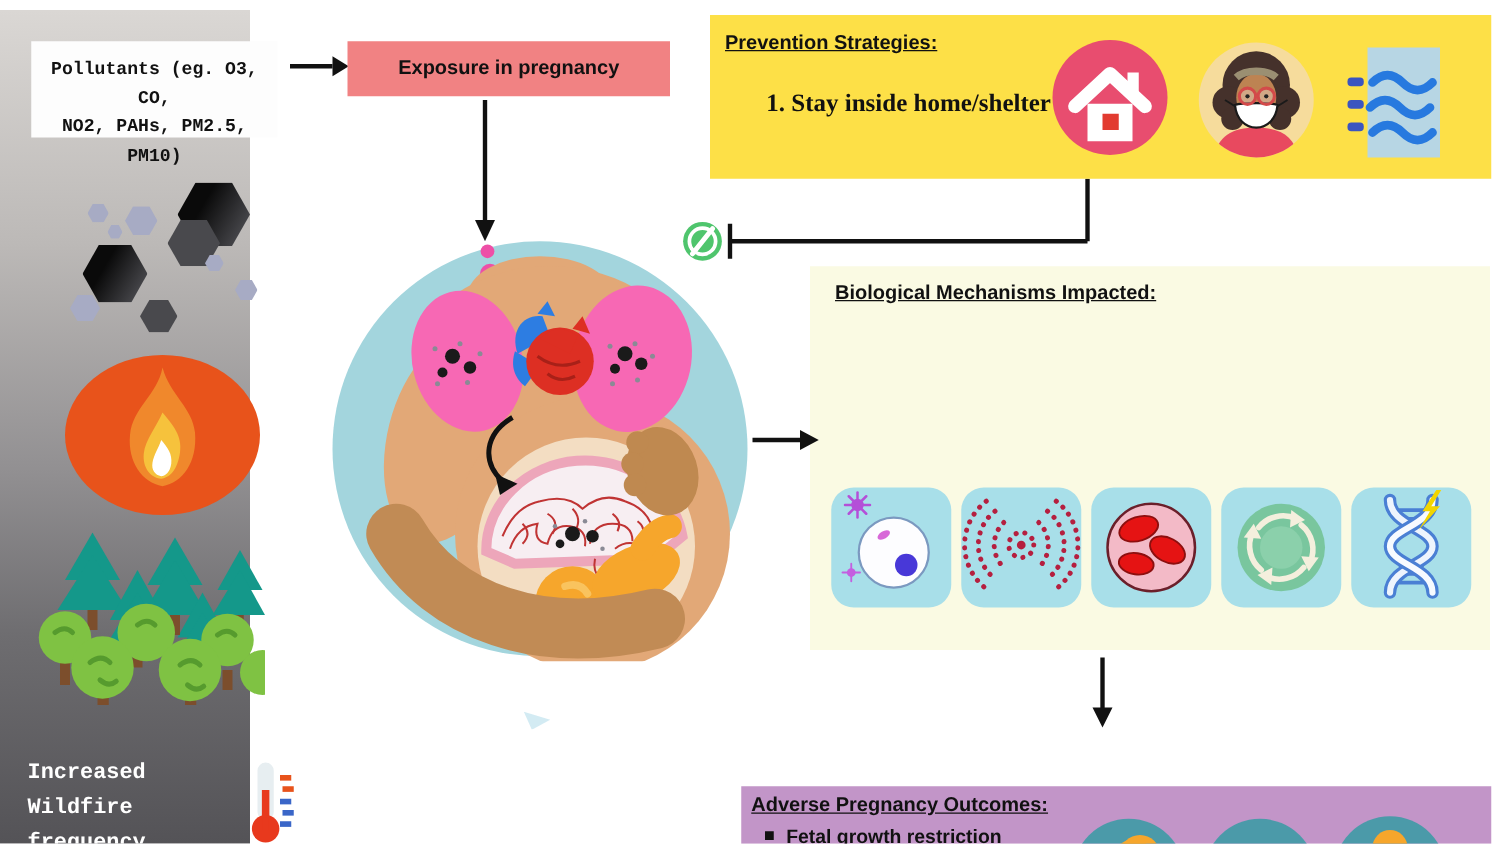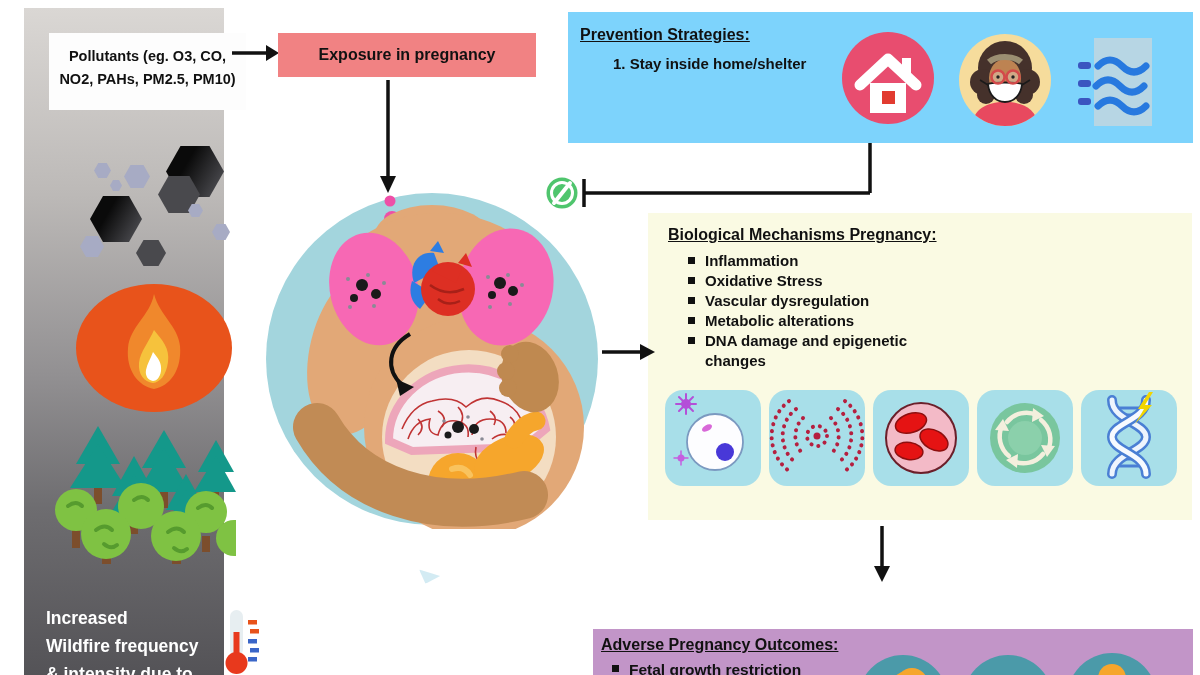--- a/index.html
+++ b/index.html
@@ -2,42 +2,42 @@
 <html><head>
 <meta charset="utf-8">
 <style>
   html,body{margin:0;padding:0;background:#fff;}
   .canvas{position:relative;width:1200px;height:675px;background:#fff;overflow:hidden;
           font-family:"Liberation Sans","DejaVu Sans",sans-serif;font-weight:700;color:#111;}
   .abs{position:absolute;}
   .preline{white-space:pre-line;}
 
   
-  .left-panel{left:24px;top:8px;width:200px;height:667px;
-    background:linear-gradient(180deg,#dad7d4 0%,#bcb9b7 28%,#929092 55%,#6e6d70 75%,#545357 100%);}
+  .left-panel{left:0;top:8px;width:200px;height:667px;
+    background:linear-gradient(180deg,#dad7d4 0%,#bcb9b7 28%,#929092 55%,#6e6d70 75%,#545357 100%);font-family:Liberation Mono, monospace;}
   .pollutants-box{left:25px;top:25px;width:197px;height:77px;background:#fdfdfd;
     font-size:14.5px;line-height:1.6;text-align:center;padding-top:12px;box-sizing:border-box;}
   .hex{position:absolute;clip-path:polygon(25% 0,75% 0,100% 50%,75% 100%,25% 100%,0 50%);}
   .hex.black{background:linear-gradient(120deg,#0a0a0a 35%,#515156 95%);}
   .hex.dark{background:#49494d;}
   .hex.peri{background:#a7abc4;}
   .wildfire-caption{left:22px;top:596px;width:180px;color:#fff;font-size:17.5px;line-height:28px;}
 
   
   .exposure-box{left:278px;top:33px;width:258px;height:44px;background:#f18283;
     display:flex;align-items:center;justify-content:center;font-size:16px;}
   .panel-title{font-size:16px;text-decoration:underline;}
-  .prevention-panel{left:568px;top:12px;width:625px;height:131px;background:#7dd3fc;}
+  .prevention-panel{left:568px;top:12px;width:625px;height:131px;background:#fde047;}
   .mechanisms-panel{left:648px;top:213px;width:544px;height:307px;background:#fafae3;}
   .outcomes-panel{left:593px;top:585px;width:600px;height:90px;background:#c295c8;margin-top:44px;}
 
   ul.blist{list-style:none;margin:0;padding:0;}
   ul.blist li{position:relative;padding-left:17px;}
   ul.blist li::before{content:"";position:absolute;left:0;top:6px;width:7px;height:7px;background:#111;}
-  .prev-list{left:28px;top:38px;font-size:15px;line-height:27px;}
+  .prev-list{left:28px;top:58px;font-size:20px;line-height:27px;font-family:Liberation Serif, serif;}
   .prev-list li{padding-left:0;}
   .prev-list li::before{display:none;}
   .mech-list{left:40px;top:38px;font-size:15px;line-height:20px;width:250px;}
   .out-list{left:19px;top:30px;font-size:15.5px;line-height:21px;}
 
   .tile{position:absolute;top:390px;width:96px;height:96px;background:#a8dfe9;border-radius:18px;}
   .blue-artifact{left:420px;top:568px;width:20px;height:15px;background:#c4e4ef;opacity:.75;
     clip-path:polygon(0 0,100% 62%,22% 100%);transform:rotate(-8deg);}
 </style>
 </head>
@@ -289,28 +289,21 @@
       </g>
       <g stroke="#2779df" stroke-width="7" fill="none" stroke-linecap="round">
         <path d="M22 32 C30 24 38 24 46 32 C54 40 62 40 70 32"></path>
         <path d="M20 52 C28 44 36 44 44 52 C52 60 60 60 68 52"></path>
         <path d="M22 72 C30 64 38 64 46 72 C54 80 62 80 70 72"></path>
       </g>
     </svg>
   </div>
 
   <div class="abs mechanisms-panel">
-    <div class="abs panel-title" style="left:20px;top:13px;">Biological Mechanisms Pregnancy:</div>
-    <ul class="abs blist mech-list">
-      <li>Inflammation</li>
-      <li>Oxidative Stress</li>
-      <li>Vascular dysregulation</li>
-      <li>Metabolic alterations</li>
-      <li>DNA damage and epigenetic changes</li>
-    </ul>
+    <div class="abs panel-title" style="left:20px;top:13px;">Biological Mechanisms Impacted:</div>
   </div>
 
   <div class="tile" style="left:665px;">
     <svg width="96" height="96" viewBox="0 0 96 96">
       <circle cx="50" cy="52" r="28" fill="#fdfdff" stroke="#7b99c0" stroke-width="1.8"></circle>
       <ellipse cx="42" cy="38" rx="5.5" ry="3" fill="#d868d8" transform="rotate(-30 42 38)"></ellipse>
       <circle cx="60" cy="62" r="9" fill="#4838d8"></circle>
       <g stroke="#b44fd8" stroke-width="2" stroke-linecap="round">
         <circle cx="21" cy="14" r="5" fill="#b44fd8" stroke="none"></circle>
         <line x1="21" y1="4" x2="21" y2="24"></line>

